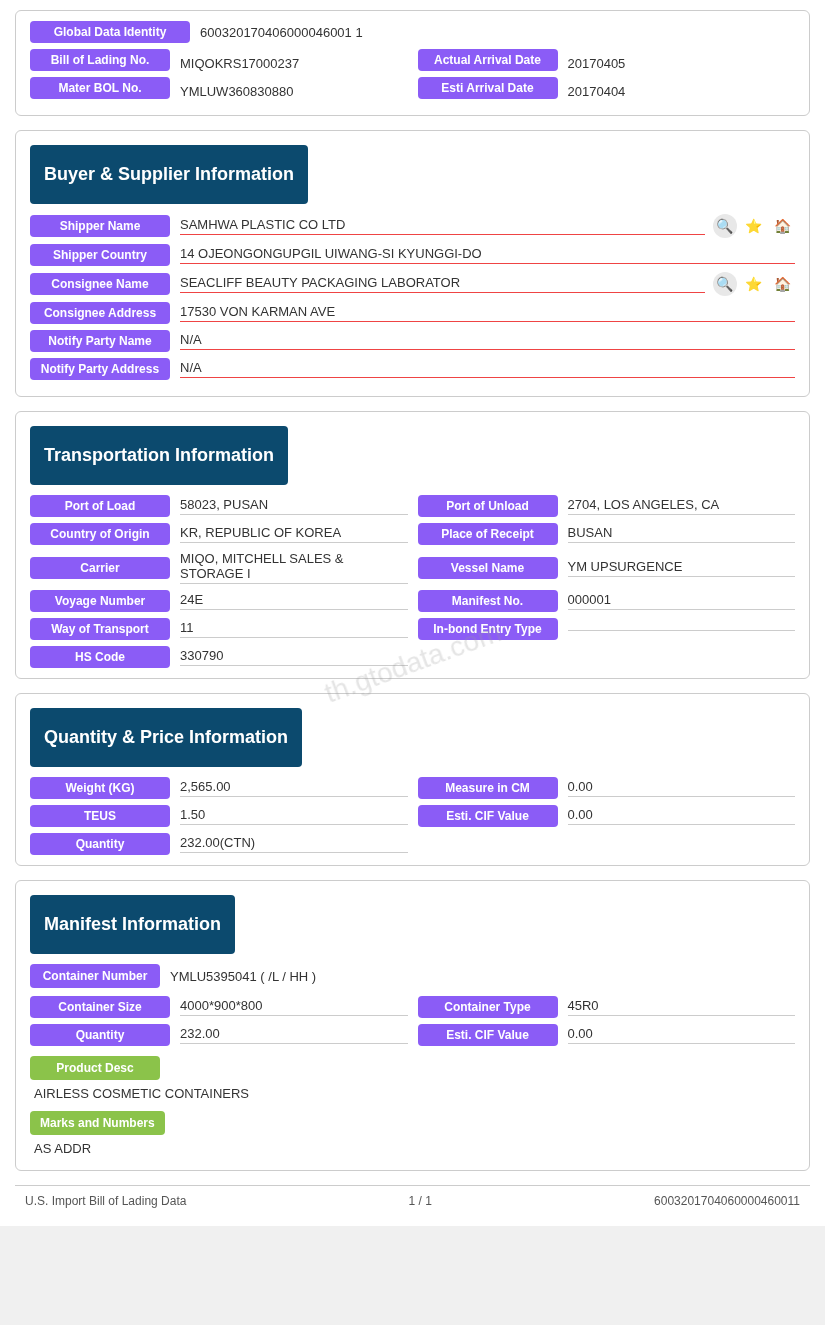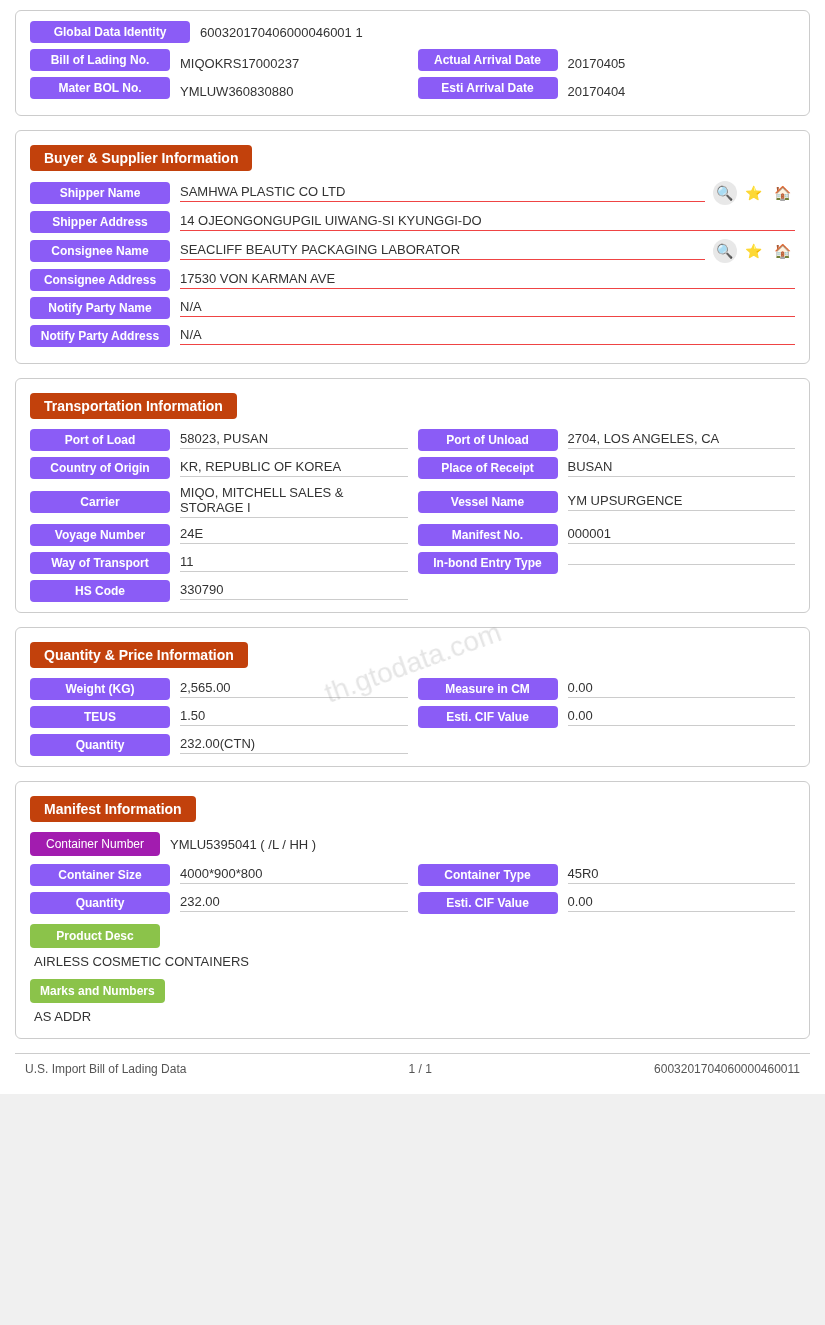--- a/index.html
+++ b/index.html
@@ -66,25 +66,25 @@
       align-items: flex-end;
       flex: 1;
     }
     .two-col-row .half .label-box {
       min-width: 140px;
     }
 
     
     .section-header {
       display: inline-block;
-      background: #c2410c;
+      background: #0c4a6e;
       color: #fff;
       font-weight: bold;
-      font-size: 14px;
-      padding: 5px 14px;
+      font-size: 18px;
+      padding: 19px 14px;
       border-radius: 4px;
       margin-bottom: 10px;
       margin-top: 4px;
     }
 
     .section-box {
       border: 1px solid #ccc;
       border-radius: 6px;
       padding: 10px 14px;
       margin-bottom: 14px;
@@ -177,23 +177,23 @@
     }
 
     
     .product-header-row {
       display: flex;
       align-items: center;
       margin-bottom: 8px;
       gap: 10px;
     }
     .orange-label {
-      background: #a21caf;
+      background: #8b5cf6;
       color: #fff;
-      font-weight: normal;
+      font-weight: bold;
       font-size: 12px;
       padding: 5px 10px;
       border-radius: 4px;
       min-width: 130px;
       text-align: center;
     }
     .green-label {
       background: #8bc34a;
       color: #fff;
       font-weight: bold;
@@ -281,21 +281,21 @@
       <div class="label-box">Shipper Name</div>
       <div class="value-line">SAMHWA PLASTIC CO LTD</div>
       <div class="icons">
         <div class="icon-circle">🔍</div>
         <div class="icon-circle" style="background:#fff;">⭐</div>
         <div class="icon-circle" style="background:#fff;">🏠</div>
       </div>
     </div>
 
     <div class="bs-row">
-      <div class="label-box">Shipper Address</div>
+      <div class="label-box">Shipper Country</div>
       <div class="value-line">14 OJEONGONGUPGIL UIWANG-SI KYUNGGI-DO</div>
     </div>
 
     <div class="bs-row">
       <div class="label-box">Consignee Name</div>
       <div class="value-line">SEACLIFF BEAUTY PACKAGING LABORATOR</div>
       <div class="icons">
         <div class="icon-circle">🔍</div>
         <div class="icon-circle" style="background:#fff;">⭐</div>
         <div class="icon-circle" style="background:#fff;">🏠</div>

